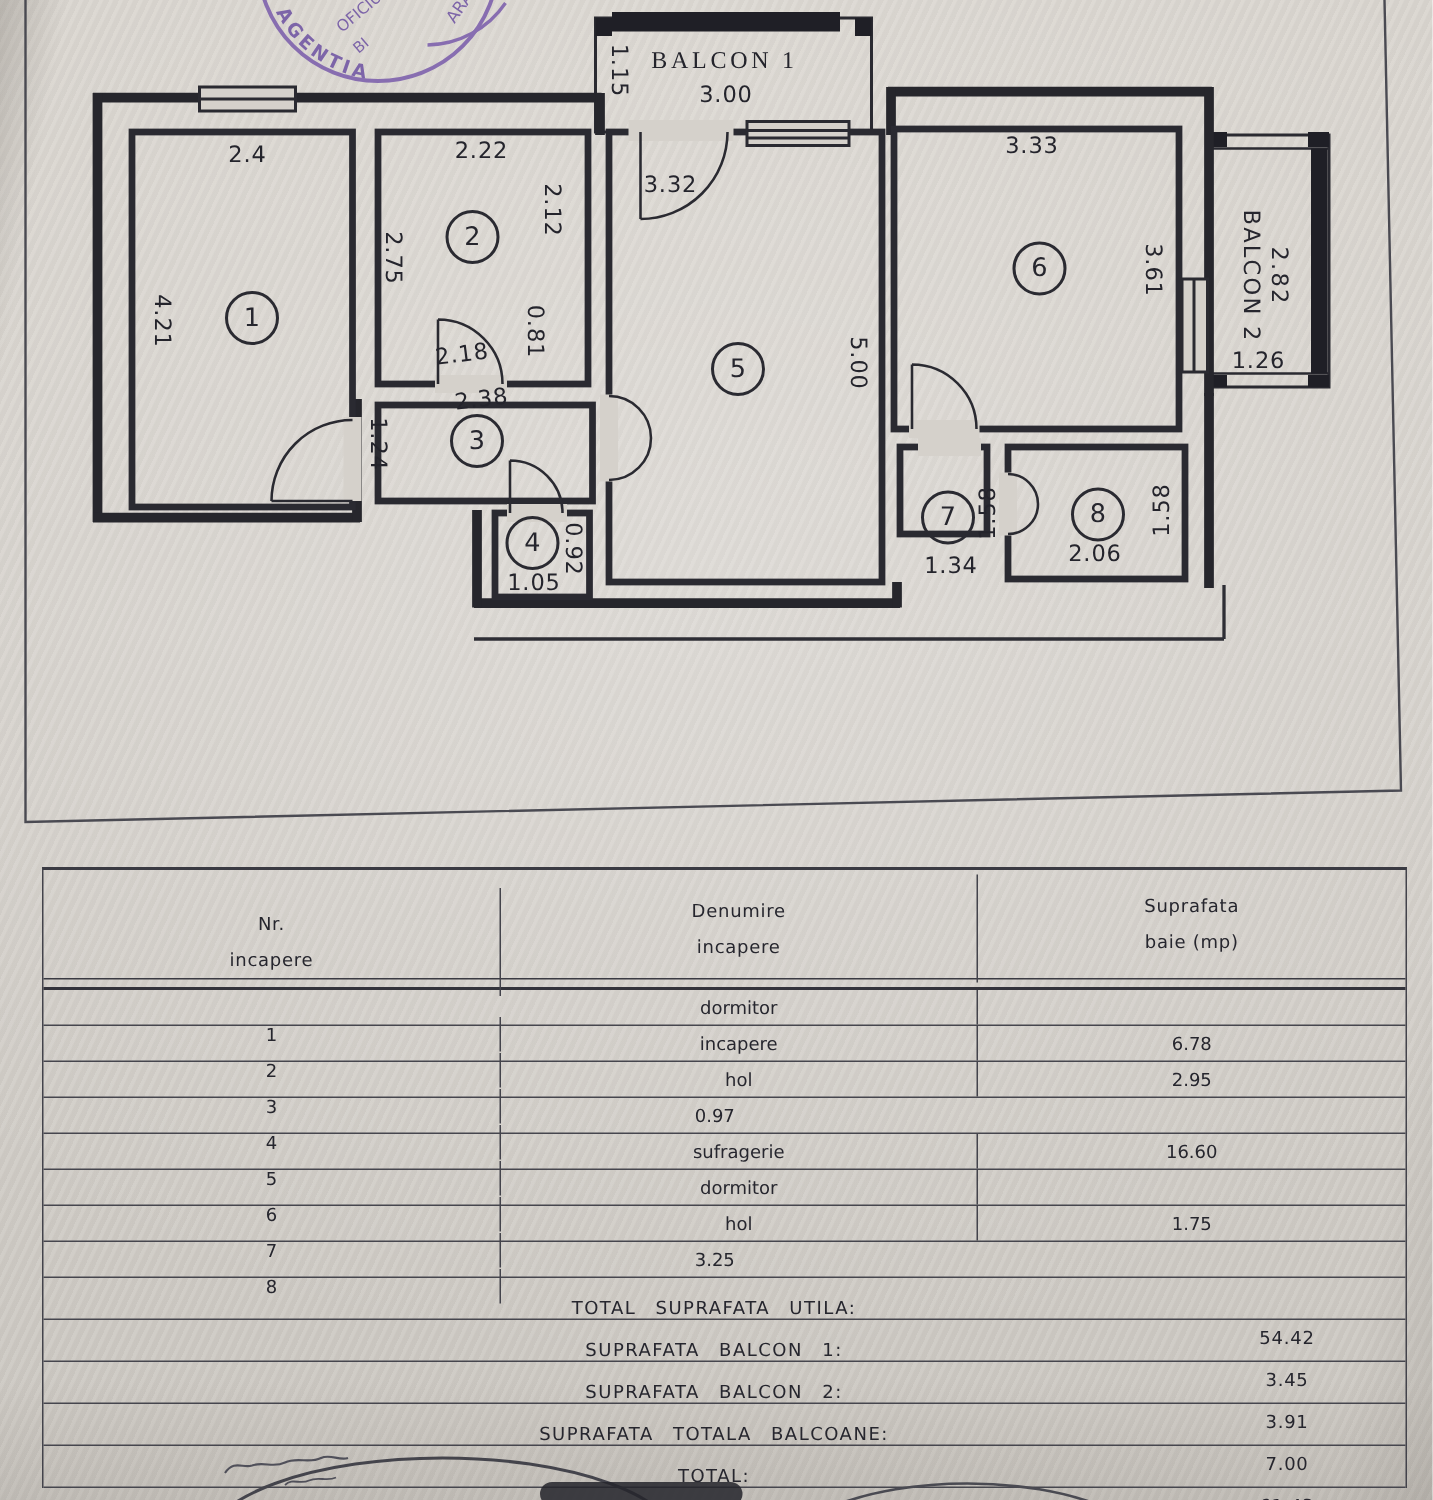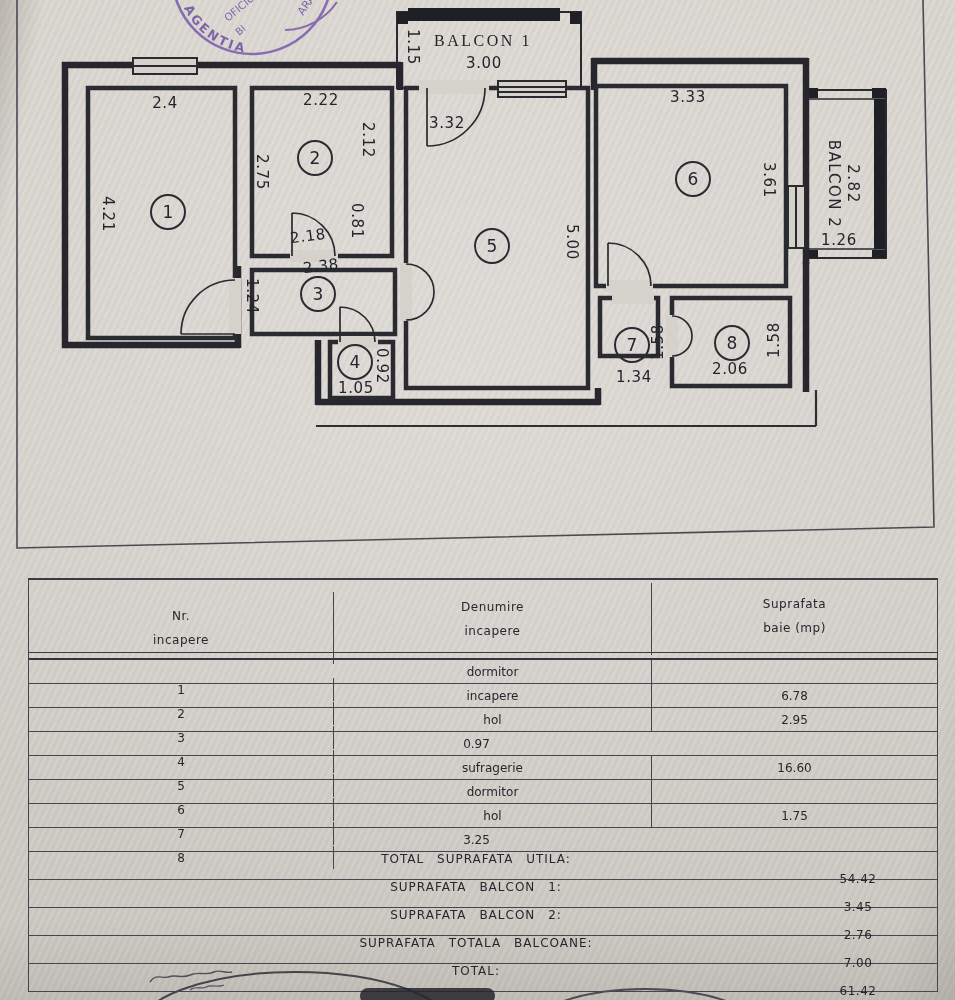--- a/index.html
+++ b/index.html
@@ -35,21 +35,21 @@
   .hrow{display:flex;height:72px;border-bottom:1.8px solid #3a3a42;}
   .hc{display:flex;flex-direction:column;align-items:center;justify-content:center;
       line-height:24px;letter-spacing:.5px;}
   .c1{width:305px;} .c2{width:318px;} .c3{width:285px;}
   .hc.c1{transform:translateY(12px);} .hc.c2{transform:translateY(3px);}
   .bline{border-right:1.4px solid #43434b;box-sizing:border-box;}
   .dbl{height:5px;border-bottom:2.4px solid #33333b;}
   .trow{display:flex;height:23px;border-bottom:1.4px solid #46464e;}
   .trow div{display:flex;align-items:center;justify-content:center;}
   .nrcell{transform:translateY(18px);}
-  .tot{display:flex;height:27px;border-bottom:1.3px solid #46464e;align-items:flex-start;}
+  .tot{display:flex;height:27px;border-bottom:1.3px solid #46464e;align-items:flex-end;}
   .tlabel{margin-left:140px;width:614px;text-align:center;letter-spacing:1px;word-spacing:8px;}
   .tval{width:150px;text-align:center;transform:translateY(20px);letter-spacing:.5px;}
   #botstamp{position:absolute;left:0;top:938px;}
 </style>
 </head>
 <body>
 
 <div id="plan-wrap">
   <svg width="955" height="560" viewBox="0 0 955 560">
 
@@ -238,21 +238,21 @@
   <div class="tot">
     <div class="tlabel">TOTAL SUPRAFATA UTILA:</div>
     <div class="tval">54.42</div>
   </div>
   <div class="tot">
     <div class="tlabel">SUPRAFATA BALCON 1:</div>
     <div class="tval">3.45</div>
   </div>
   <div class="tot">
     <div class="tlabel">SUPRAFATA BALCON 2:</div>
-    <div class="tval">2.76</div>
+    <div class="tval">3.91</div>
   </div>
   <div class="tot">
     <div class="tlabel">SUPRAFATA TOTALA BALCOANE:</div>
     <div class="tval">7.00</div>
   </div>
   <div class="tot">
     <div class="tlabel">TOTAL:</div>
     <div class="tval">61.42</div>
   </div>
 </div>

